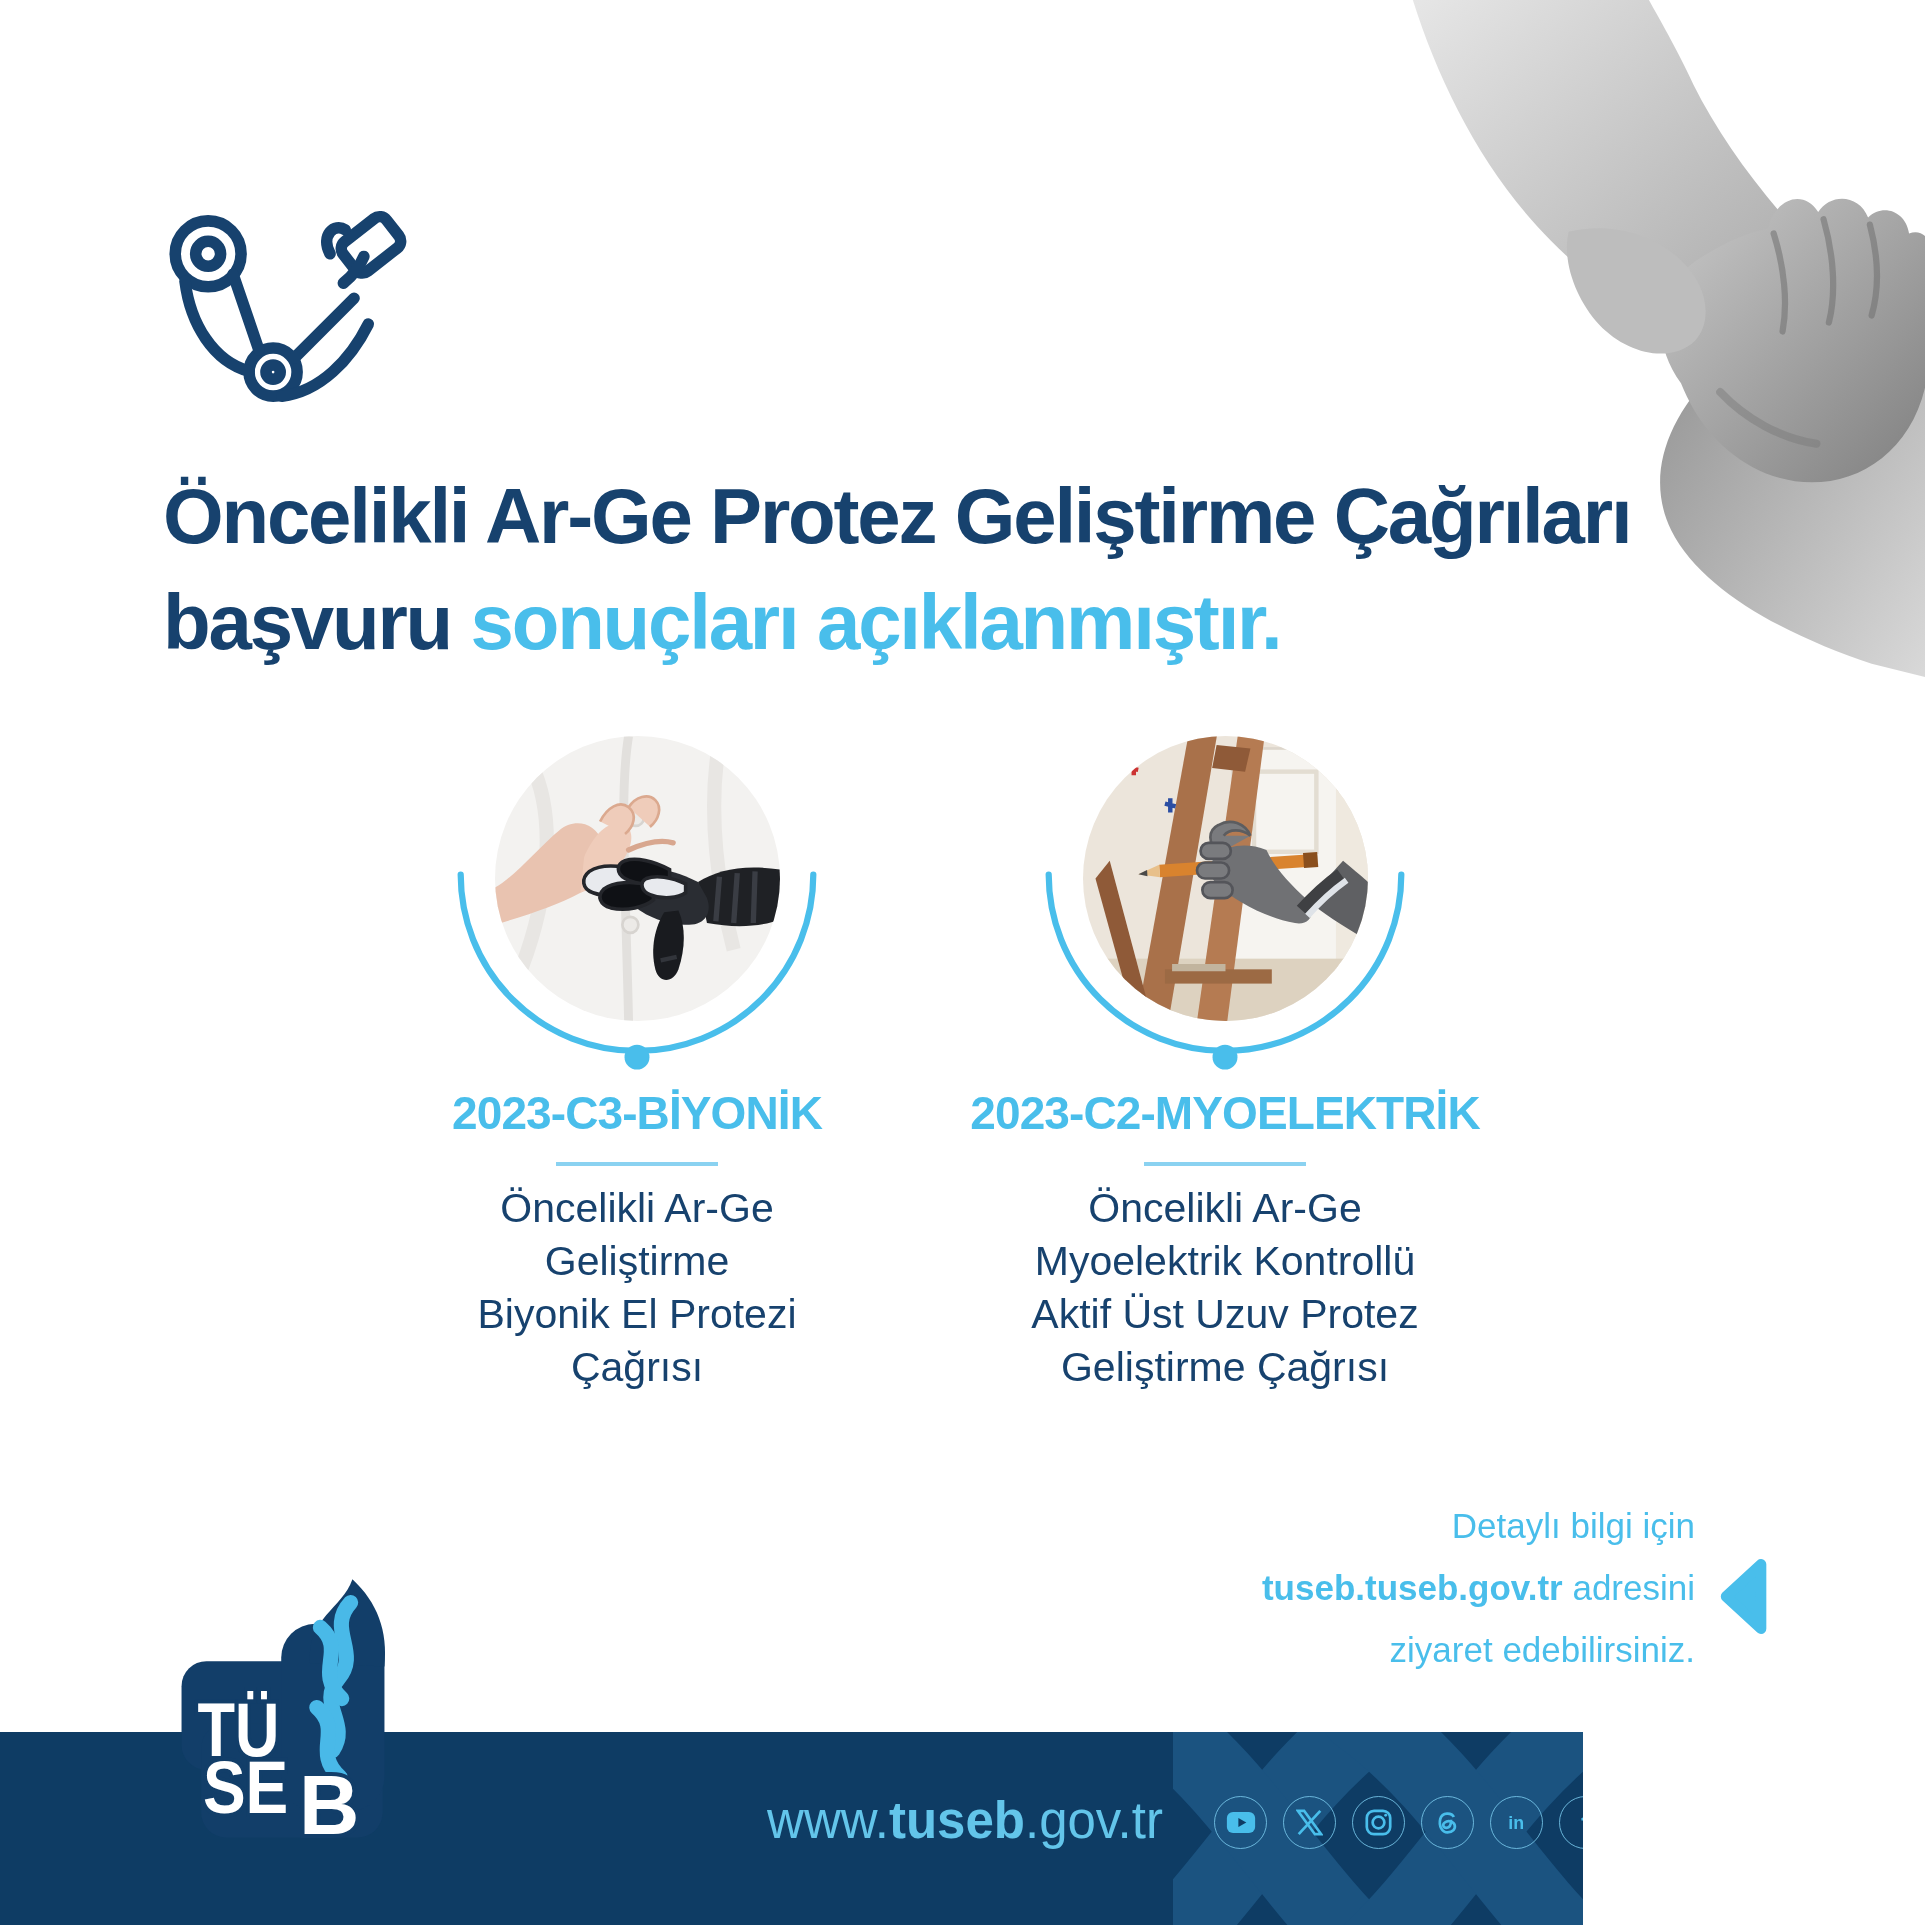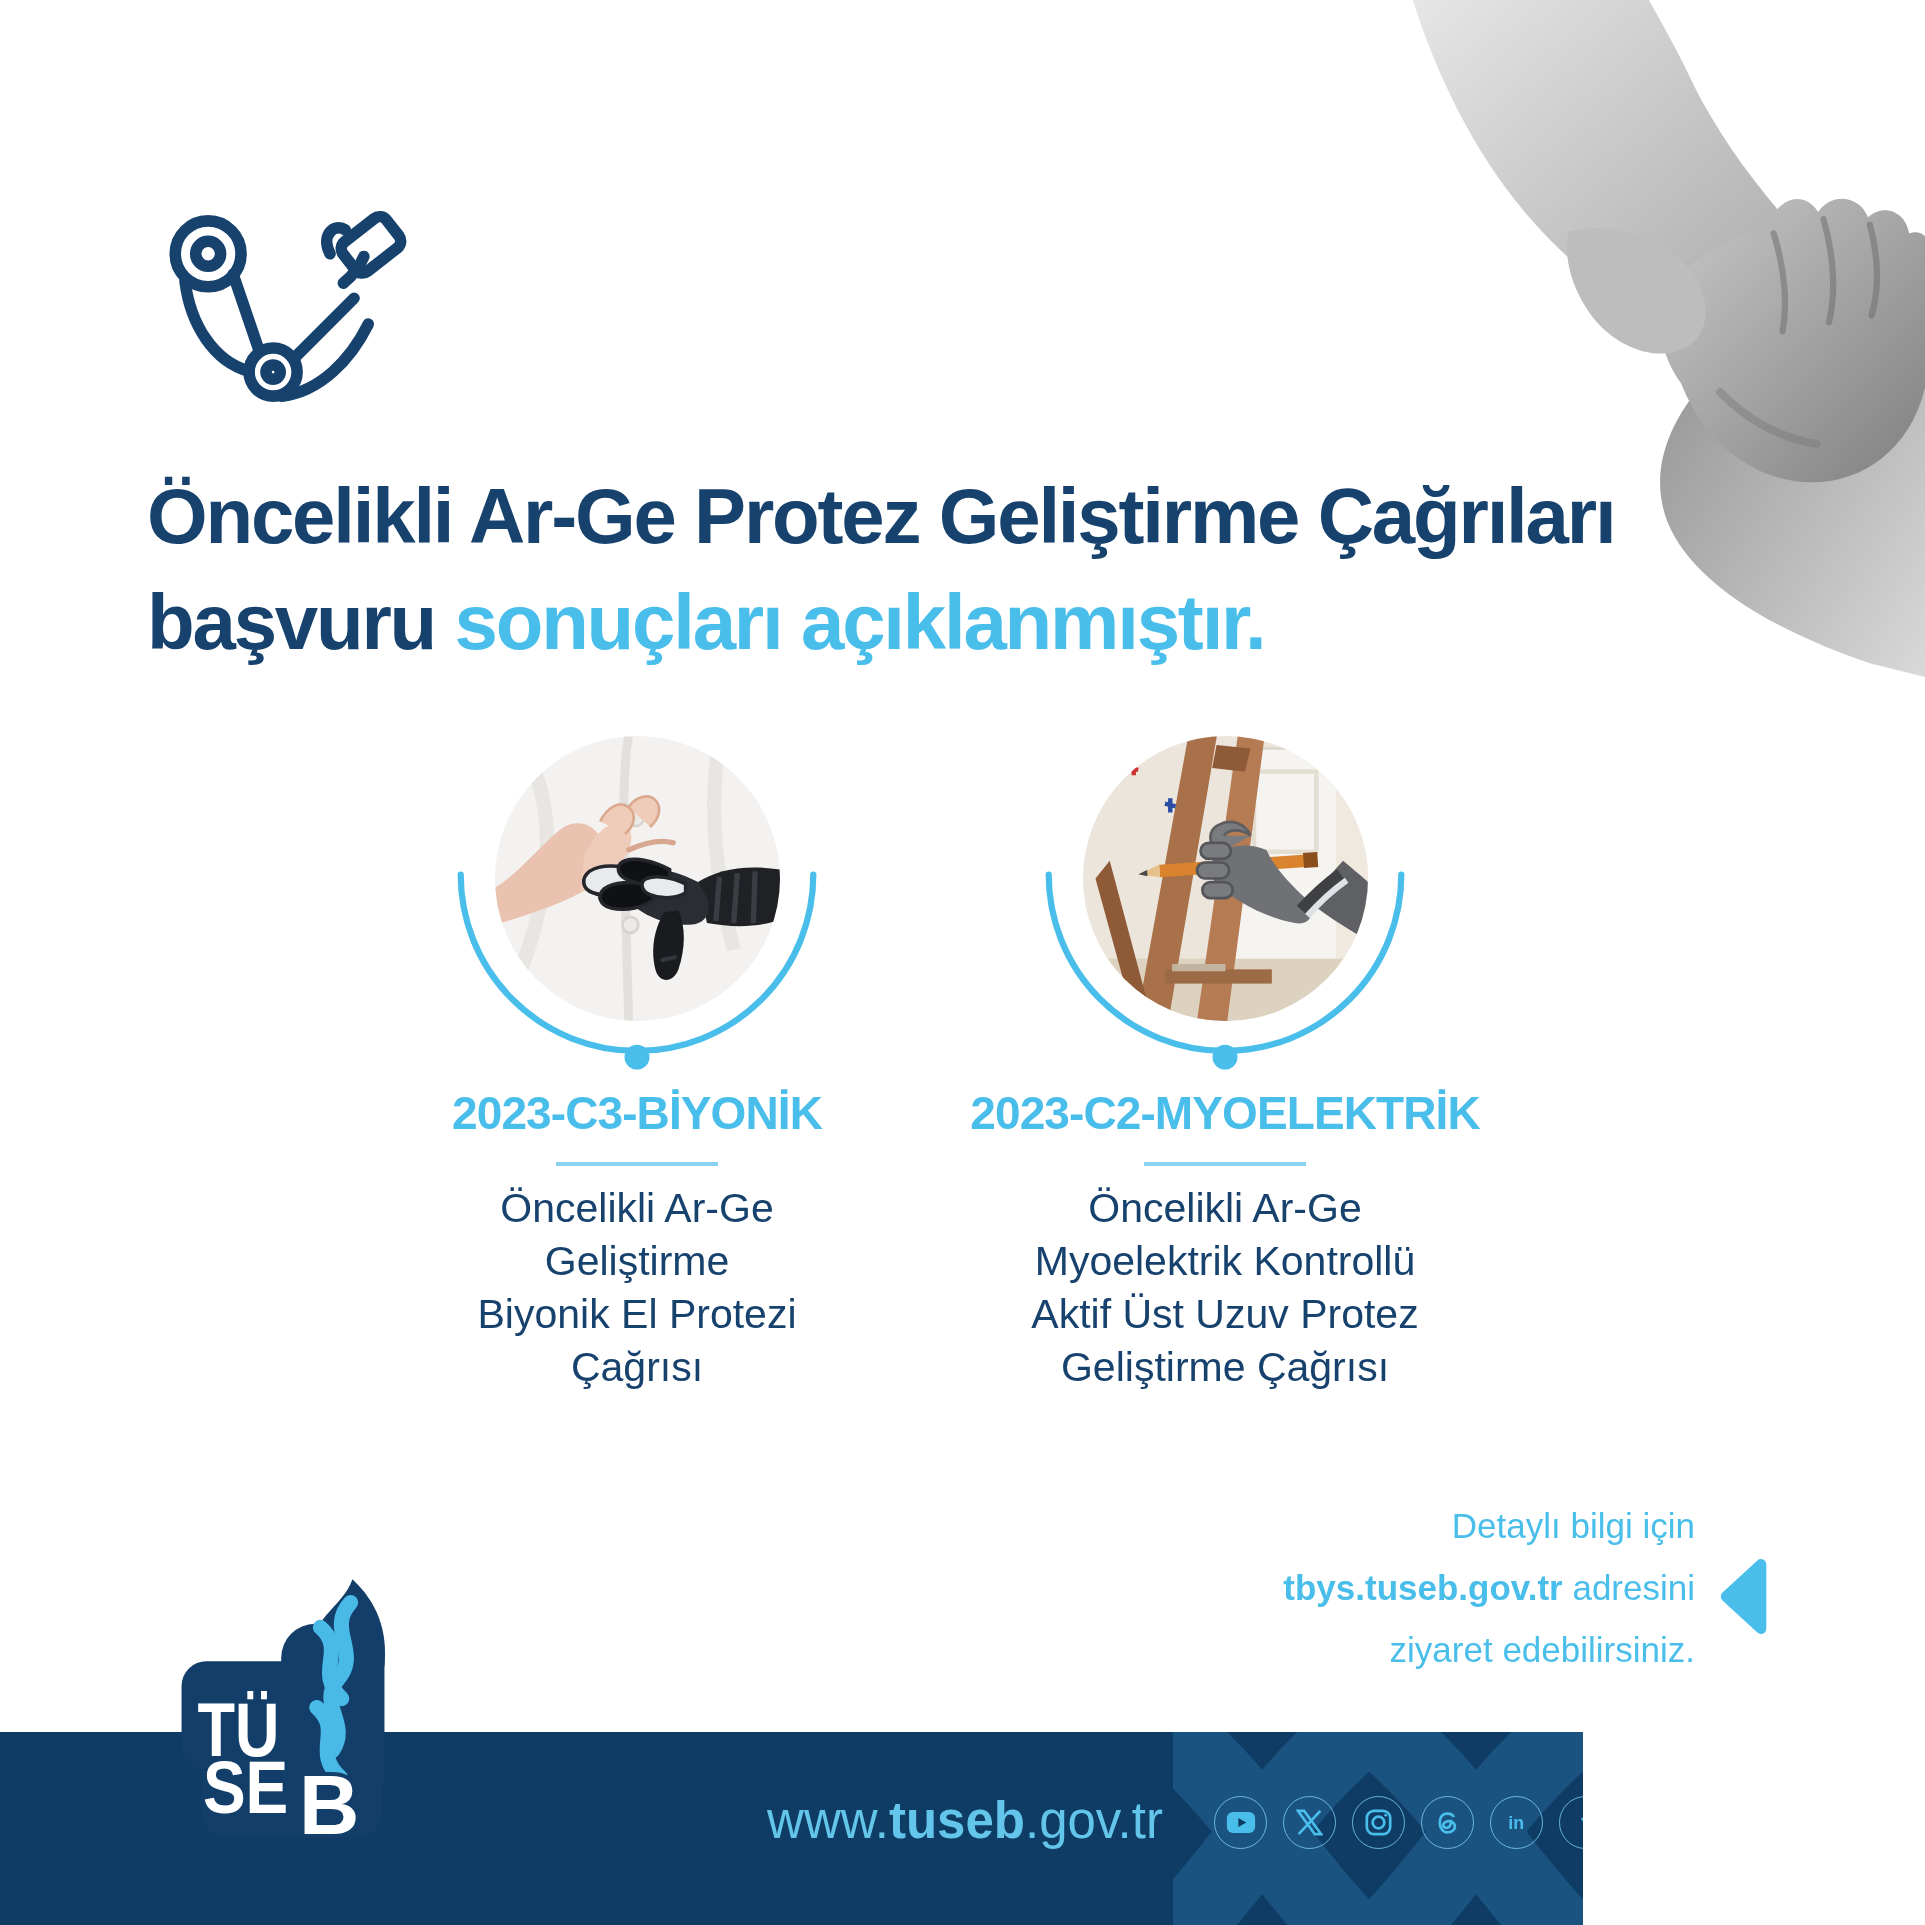--- a/index.html
+++ b/index.html
@@ -4,21 +4,21 @@
 <style>
   html,body{margin:0;padding:0;background:#ffffff;}
   #canvas{
     position:relative;width:1926px;height:1926px;background:#ffffff;
     overflow:hidden;font-family:"Liberation Sans", sans-serif;
   }
   .abs{position:absolute;}
 
   
   #headline{
-    left:147px;top:463px;width:1711px;
+    left:163px;top:463px;width:1711px;
     font-weight:700;font-size:78px;line-height:106px;letter-spacing:-2.2px;
     color:var(--navy);white-space:nowrap;
   }
   #headline .accent{color:var(--accent);}
 
   
   .card{top:691px;width:552px;text-align:center;}
   #card-0{left:361px;}
   #card-1{left:949px;}
   .arc-svg{position:absolute;left:89px;top:0;width:374px;height:385px;}
@@ -228,21 +228,21 @@
     <div class="desc">
       <div>Öncelikli Ar-Ge</div>
       <div>Myoelektrik Kontrollü</div>
       <div>Aktif Üst Uzuv Protez</div>
       <div>Geliştirme Çağrısı</div>
     </div>
   </div>
 
   <div id="info" class="abs">
     <div>Detaylı bilgi için</div>
-    <div><span class="b">tbys.tuseb.gov.tr</span><span> adresini</span></div>
+    <div><span class="b">tuseb.tuseb.gov.tr</span><span> adresini</span></div>
     <div>ziyaret edebilirsiniz.</div>
   </div>
   <svg id="info-triangle" class="abs" viewBox="0 0 56 86">
     <polygon points="47,7 47,79 8,43" fill="#49BEEB" stroke="#49BEEB" stroke-width="12" stroke-linejoin="round"></polygon>
   </svg>
 
   <div id="footer" class="abs">
     <svg id="footer-watermark" viewBox="0 0 460 217" preserveAspectRatio="none">
       <g stroke="#1B5380" stroke-width="88" fill="none" stroke-linecap="round">
         <path d="M-30,260 C70,170 120,60 230,-20"></path>

